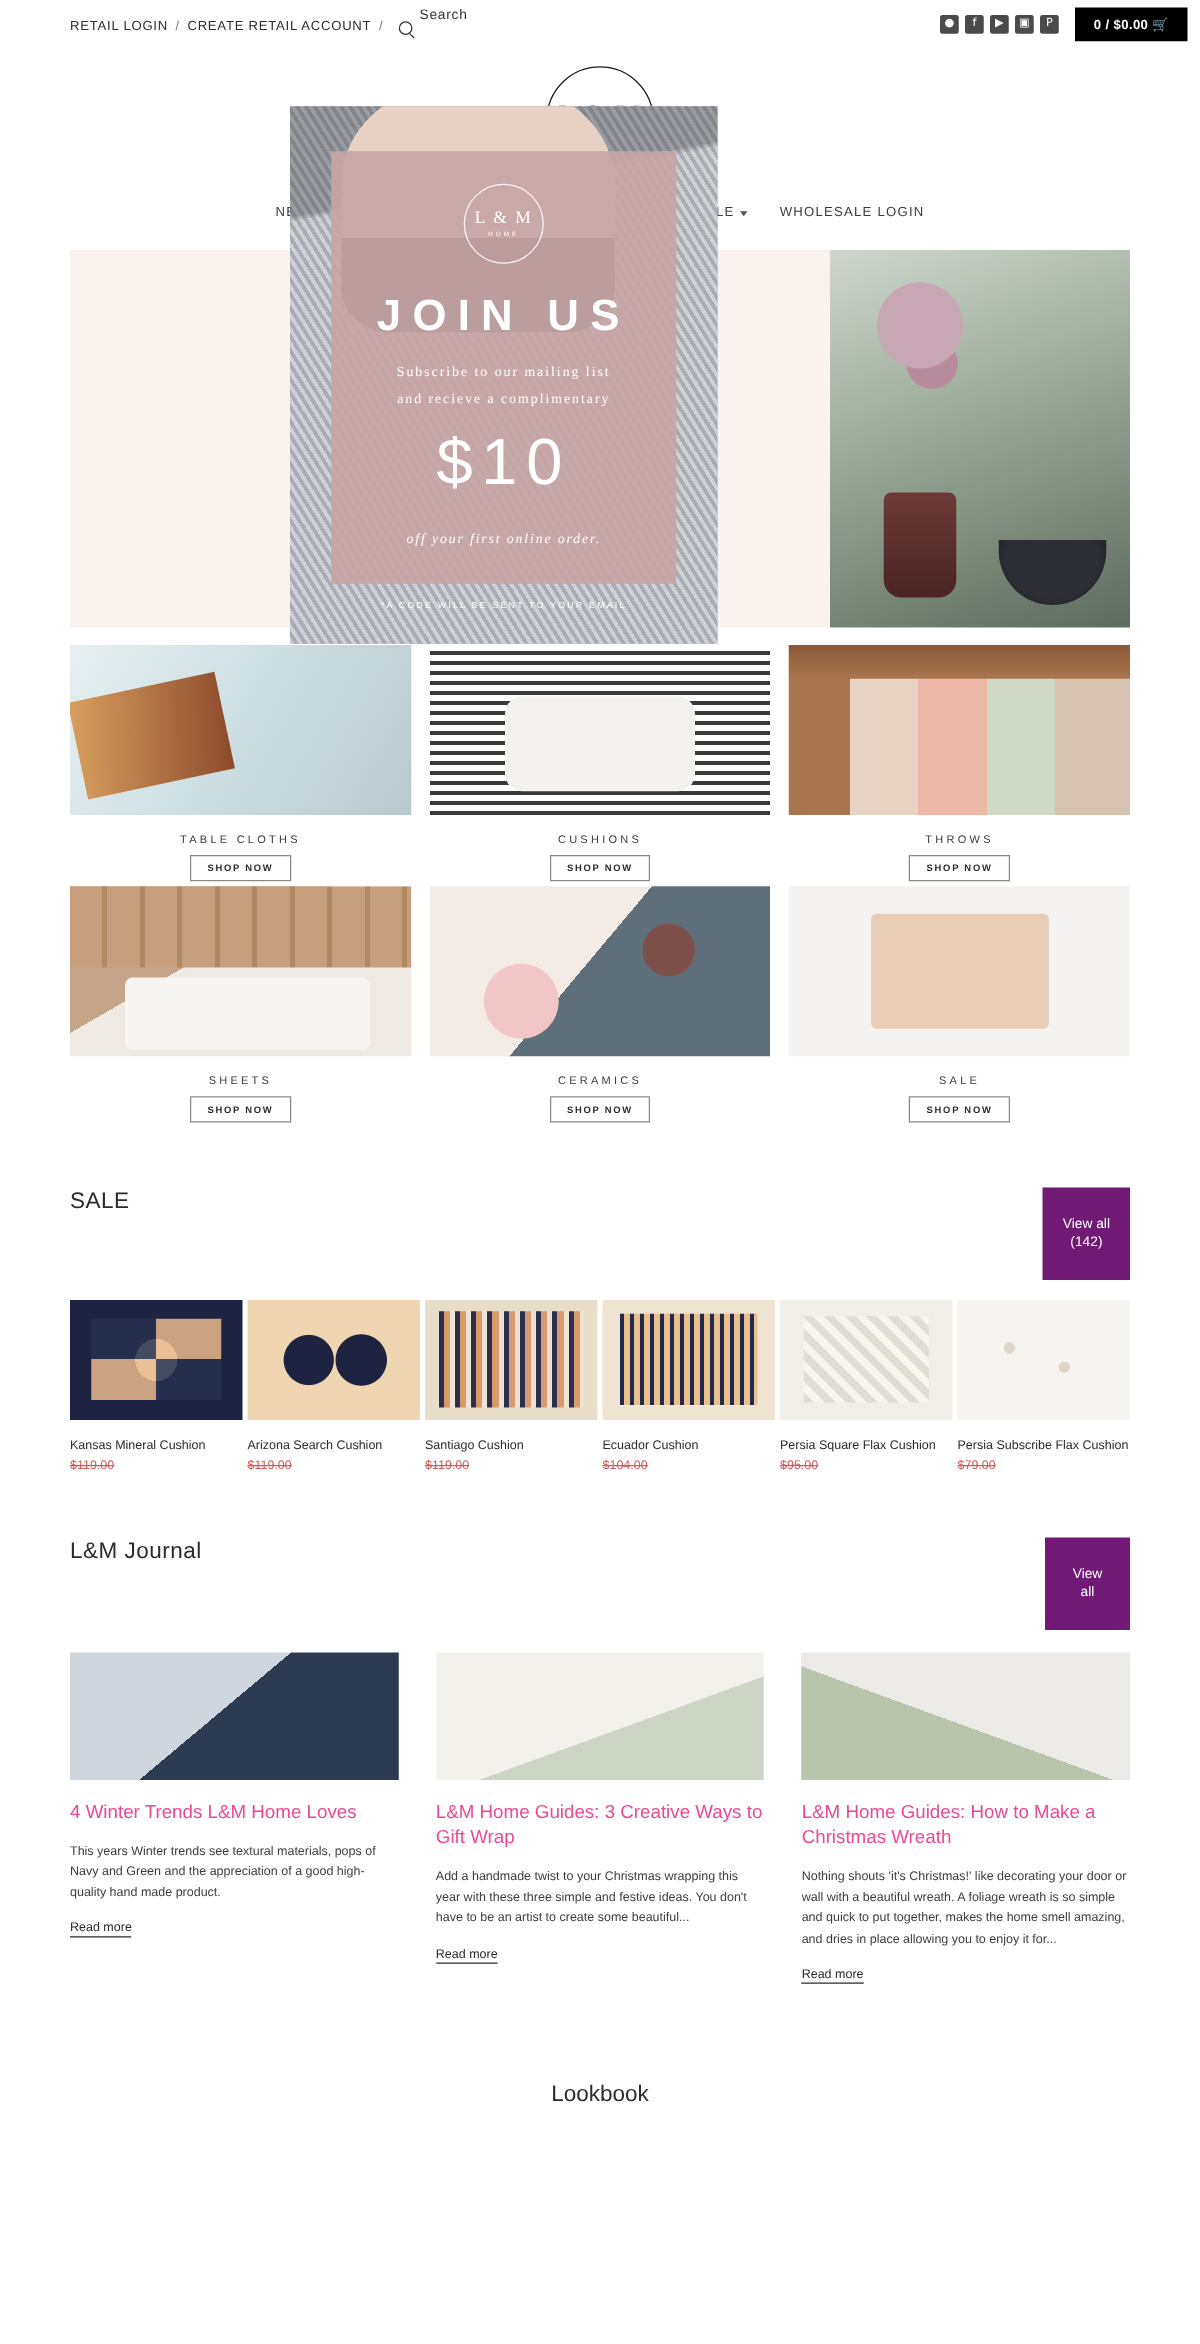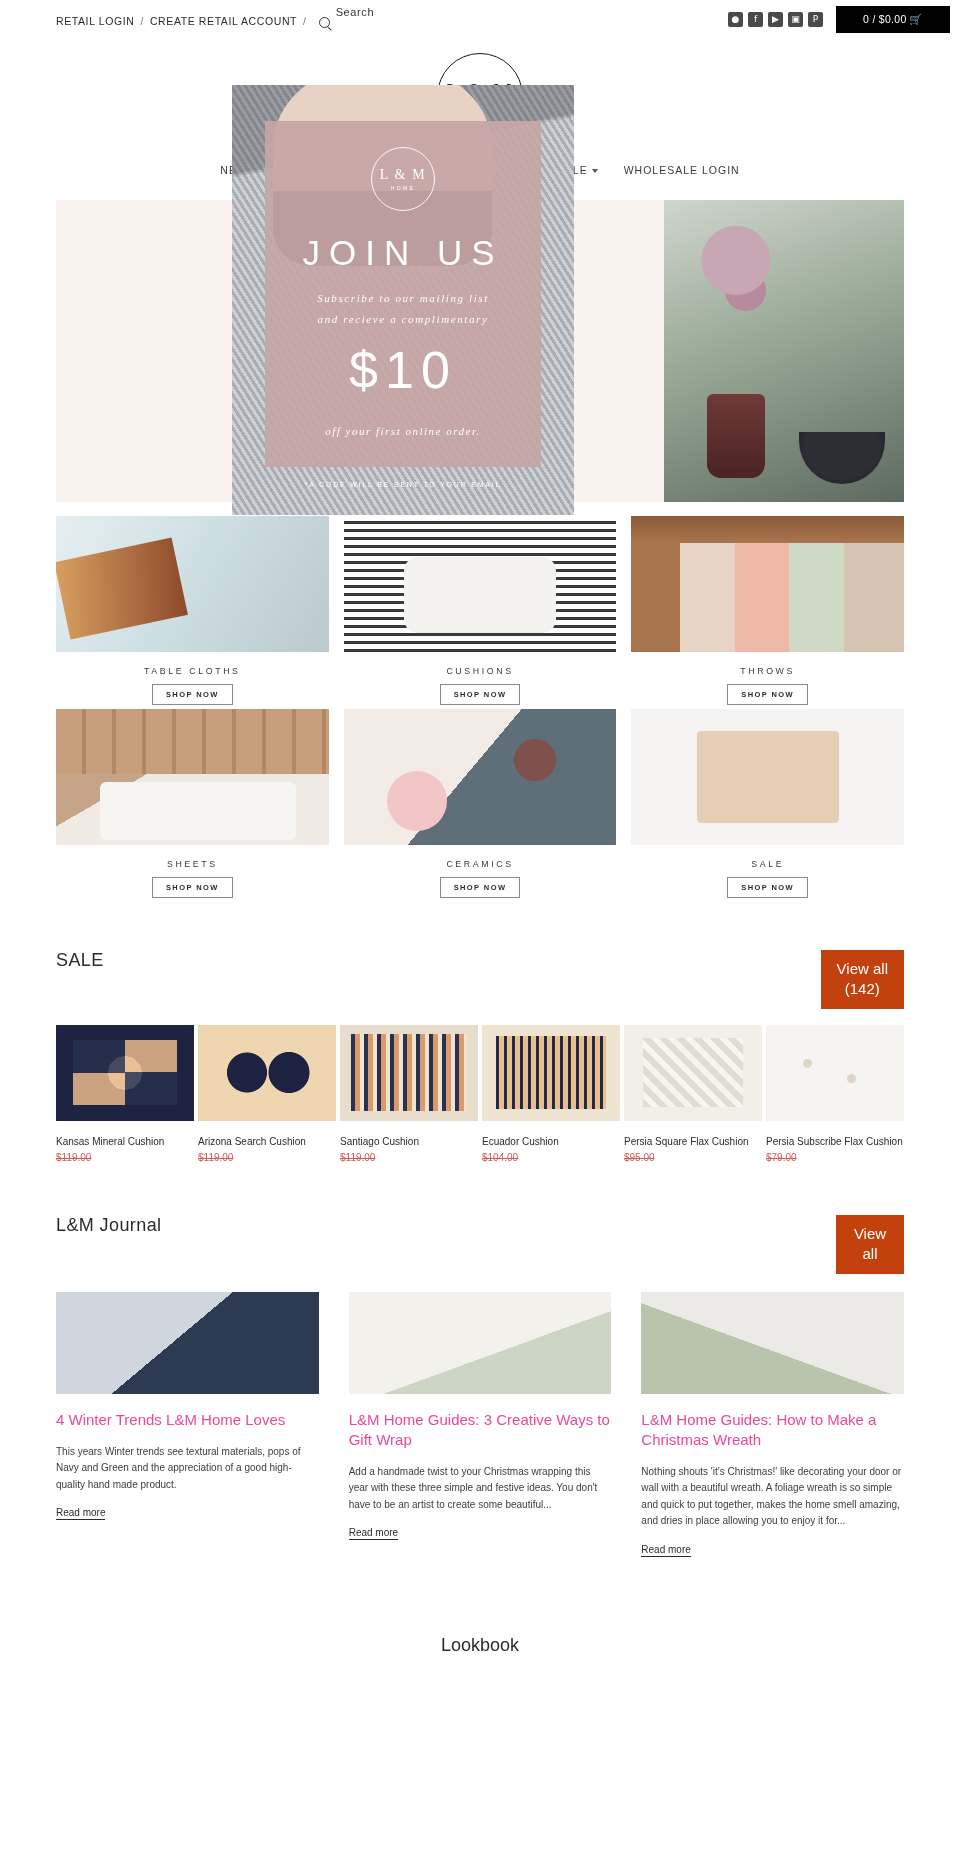--- a/index.html
+++ b/index.html
@@ -75,26 +75,27 @@
     display: flex;
     align-items: center;
     justify-content: center;
     font-family: "DejaVu Sans", sans-serif;
     line-height: 1;
   }
   .cart-btn {
     background: #000;
     color: #fff;
     font-size: 10.5px;
-    padding: 7px 27px;
+    padding: 7px 15px;
     margin-left: 8px;
     display: flex;
-    align-items: flex-start;
+    align-items: flex-end;
     gap: 3px;
     letter-spacing: .3px;
+    font-weight: bold;
   }
 
   
   .header-logo {
     height: 108px;
     display: flex;
     align-items: center;
     justify-content: center;
     position: relative;
   }
@@ -266,26 +267,26 @@
     justify-content: space-between;
     padding-top: 52px;
   }
   .section-title {
     font-size: 18px;
     letter-spacing: .4px;
     color: #2b2b2b;
     font-weight: normal;
   }
   .viewall {
-    background: #c2410c;
-    color: #fff;
-    font-size: 15px;
+    background: #701a75;
+    color: #fff;
+    font-size: 11px;
     line-height: 1.35;
     text-align: center;
-    padding: 9px 16px;
+    padding: 22px 16px;
     min-width: 68px;
     cursor: pointer;
   }
   .products {
     display: grid;
     grid-template-columns: repeat(6, 1fr);
     column-gap: 4px;
     margin-top: 16px;
   }
   .prod-img { width: 100%; height: 96px; position: relative; overflow:hidden; }
@@ -393,28 +394,27 @@
     justify-content: center;
     color: #fff;
   }
   .mlogo-main { font-family: "Liberation Serif", serif; font-size: 14px; letter-spacing: 1.6px; }
   .mlogo-sub { font-size: 5px; letter-spacing: 2.4px; margin-top: 2px; }
   .mjoin {
     margin-top: 22px;
     color: #fff;
     font-size: 35px;
     letter-spacing: 9px;
-    font-weight: 400;
+    font-weight: 700;
     font-family: "Liberation Sans", sans-serif;
   }
   .msub {
     margin-top: 15px;
     color: #fff;
     font-family: "Liberation Serif", serif;
-    font-style: italic;
     font-size: 11px;
     letter-spacing: 1.6px;
     text-align: center;
     line-height: 1.9;
   }
   .mprice {
     margin-top: 10px;
     color: #fff;
     font-size: 52px;
     letter-spacing: 7px;

